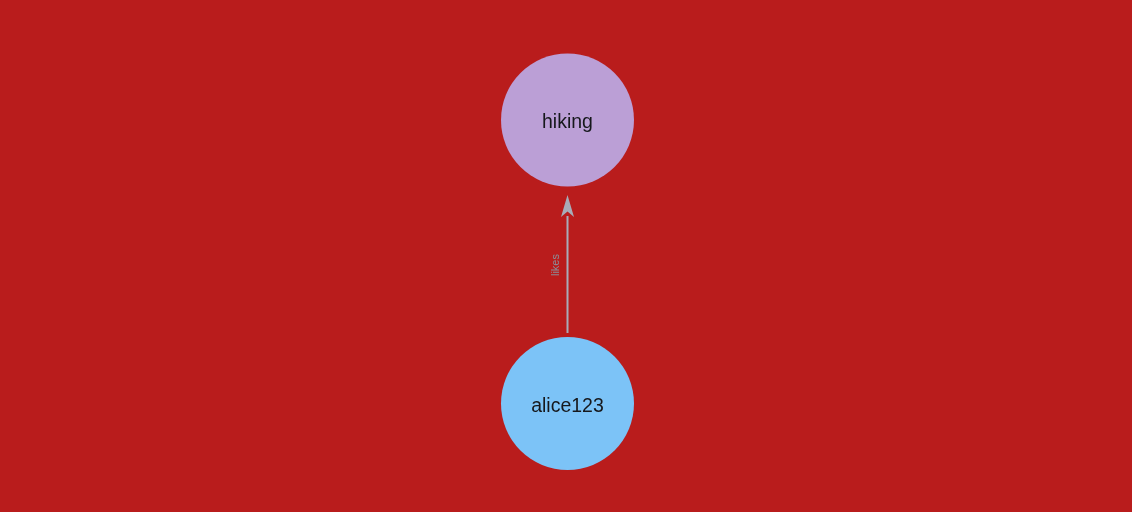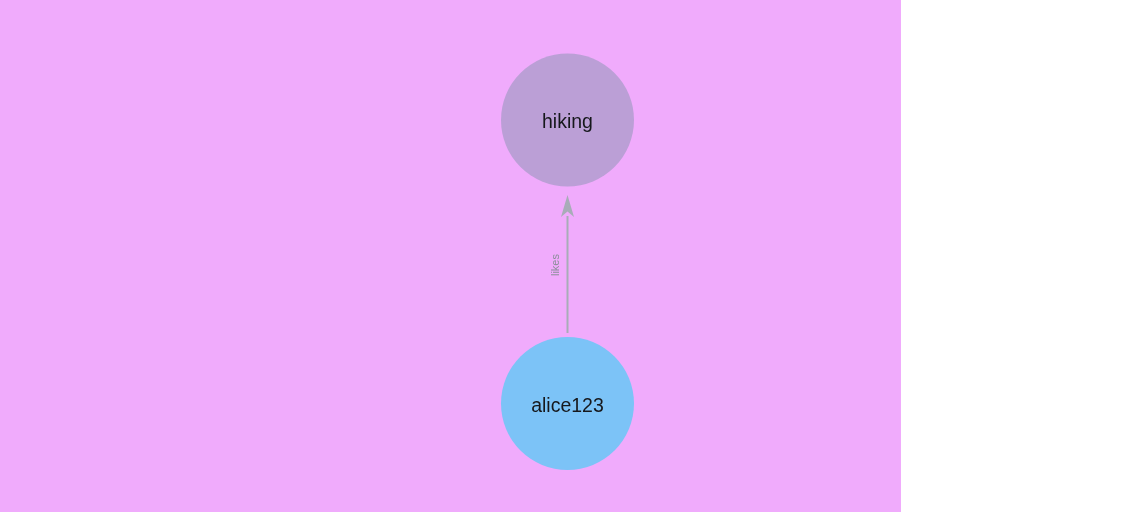--- a/index.html
+++ b/index.html
@@ -7,23 +7,23 @@
     padding: 0;
   }
   body {
     width: 1132px;
     height: 512px;
     overflow: hidden;
     font-family: "Liberation Sans", sans-serif;
   }
   #graph-canvas {
     position: relative;
-    width: 901px;
+    width: 1132px;
     height: 512px;
-    background: #f0abfc;
+    background: #b91c1c;
   }
   #graph-svg {
     position: absolute;
     left: 0;
     top: 0;
     width: 1132px;
     height: 512px;
     display: block;
   }
   .node-label {

